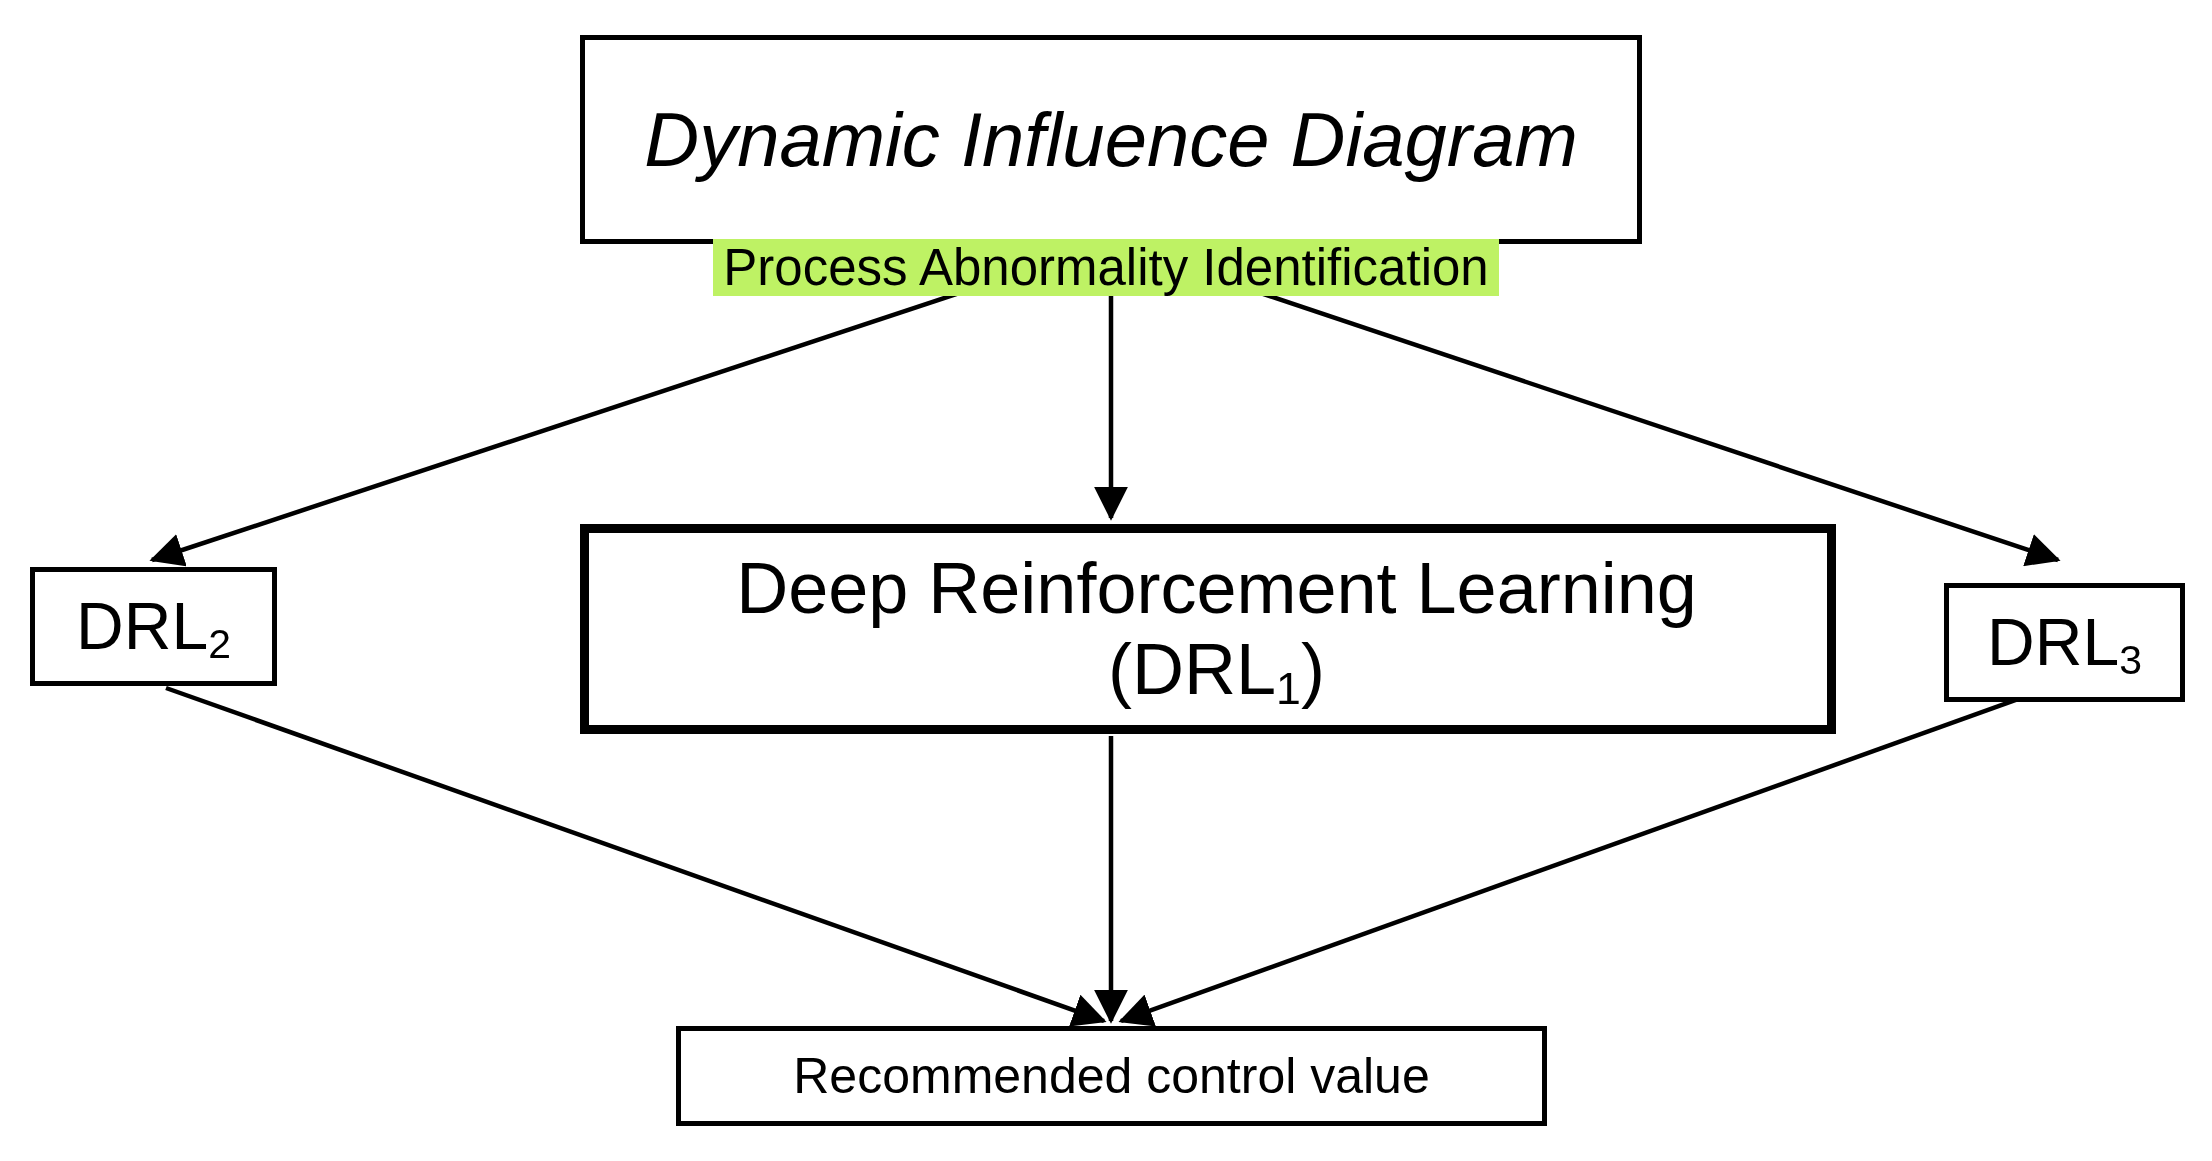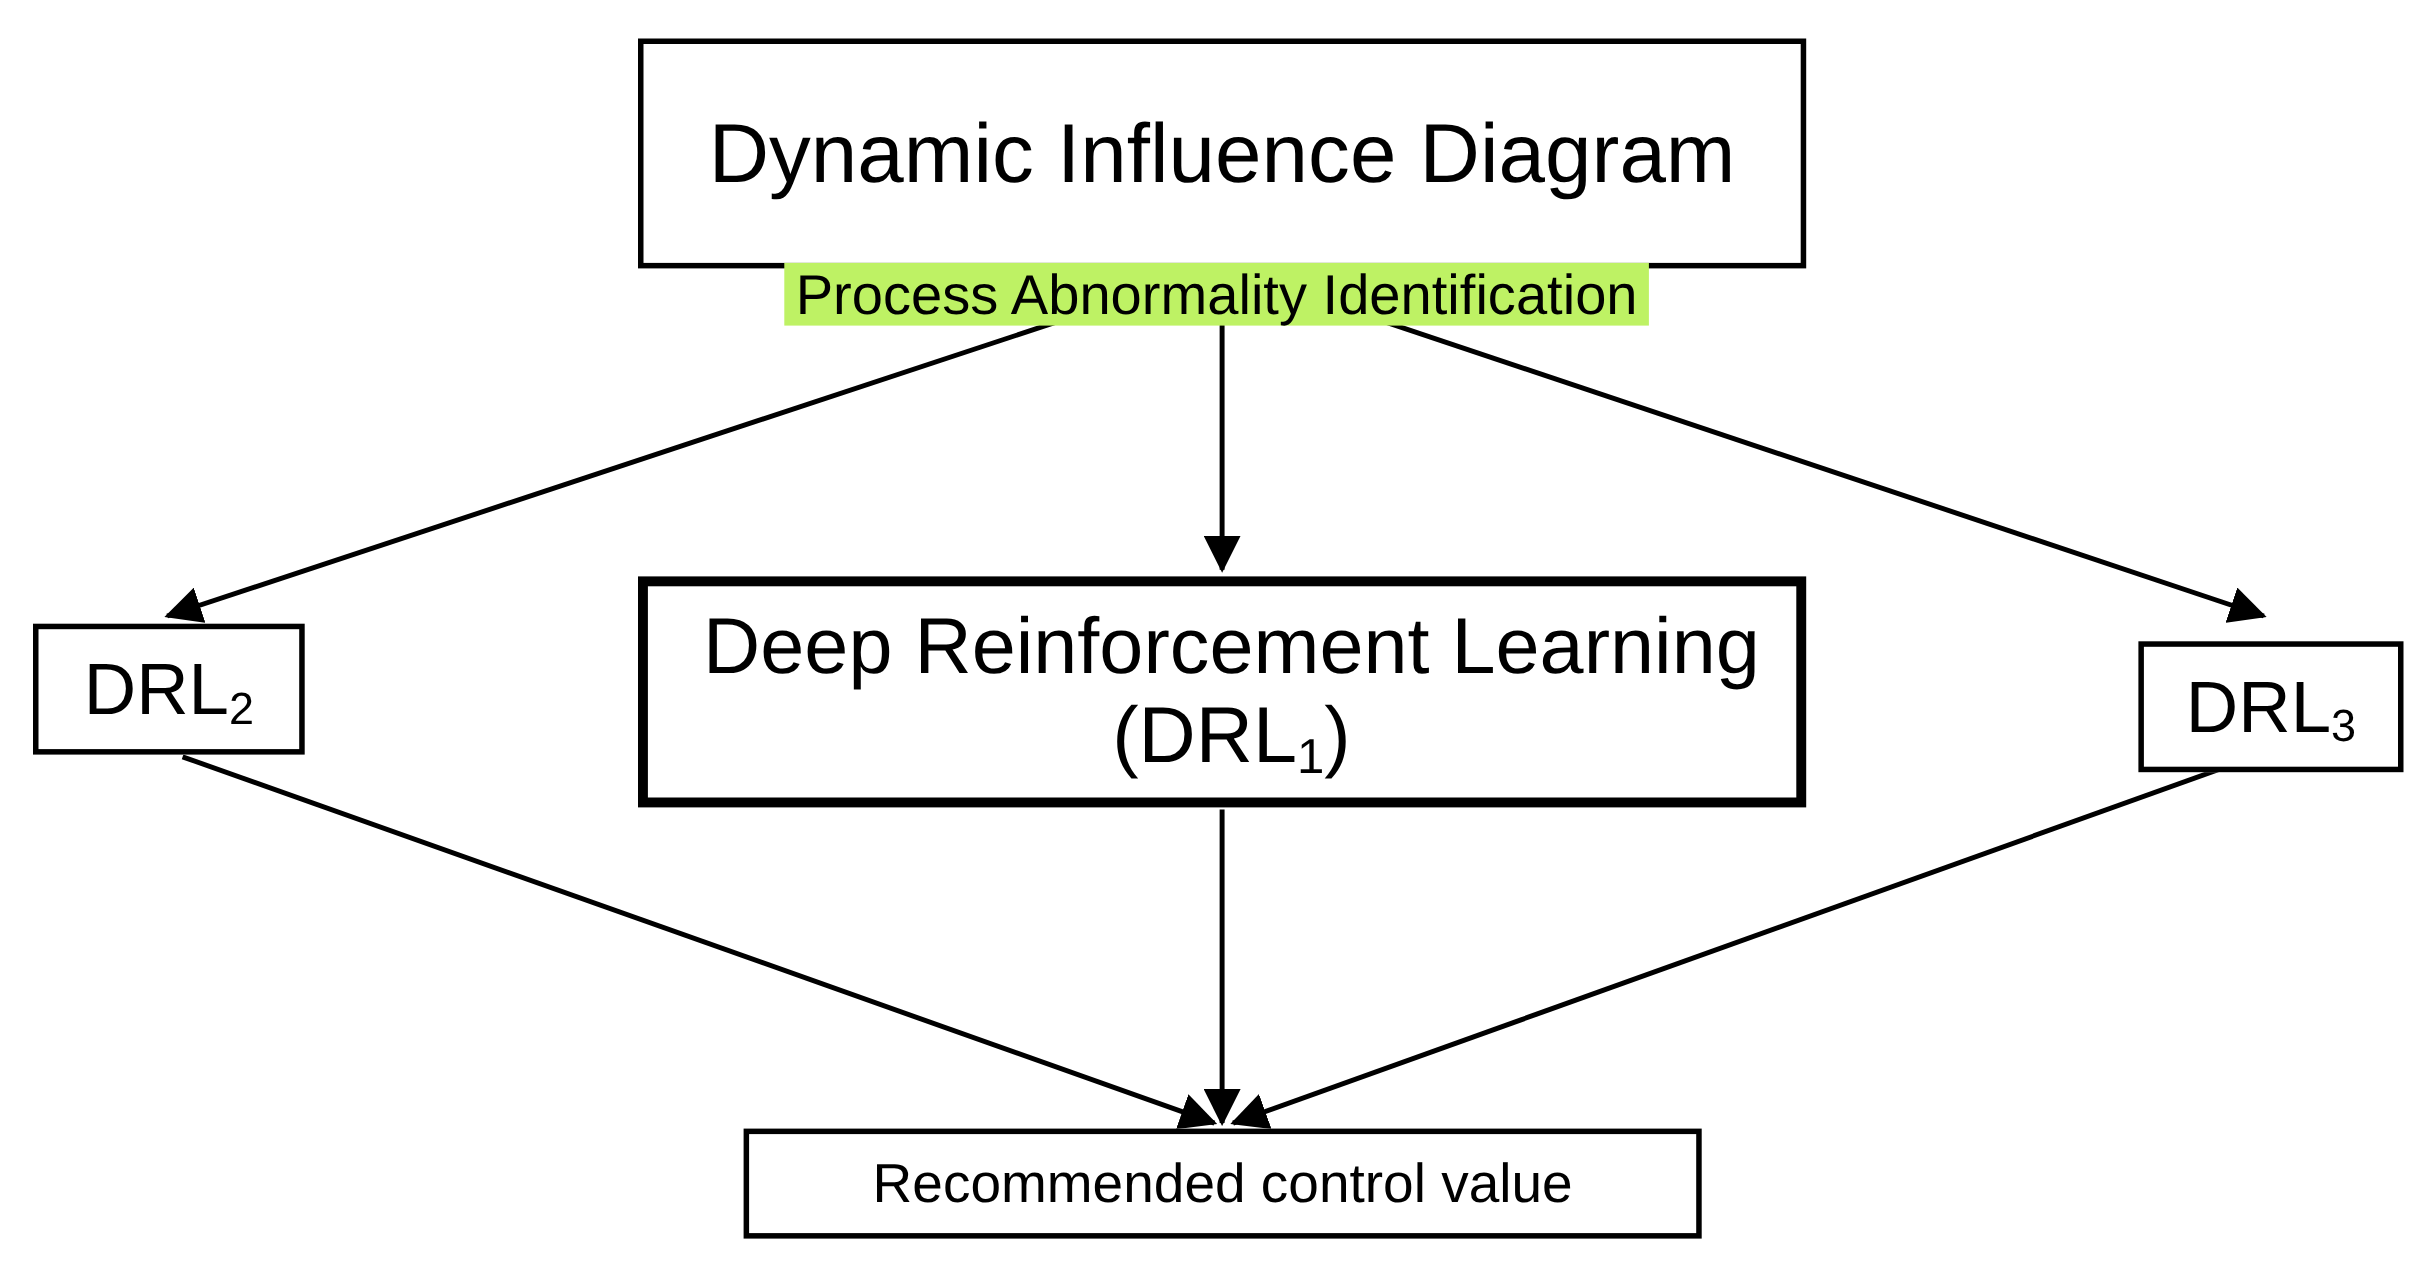--- a/index.html
+++ b/index.html
@@ -41,25 +41,26 @@
   }
   .node-thick {
     border-width: 9px;
   }
   #node-top {
     left: 580px;
     top: 35px;
     width: 1062px;
     height: 209px;
     font-size: 76px;
+    font-style: italic;
   }
   #node-center {
     left: 580px;
     top: 524px;
-    width: 1062px;
+    width: 1256px;
     height: 210px;
     font-size: 72px;
     padding-left: 17px;
   }
   #node-left {
     left: 30px;
     top: 567px;
     width: 247px;
     height: 119px;
     font-size: 66px;

